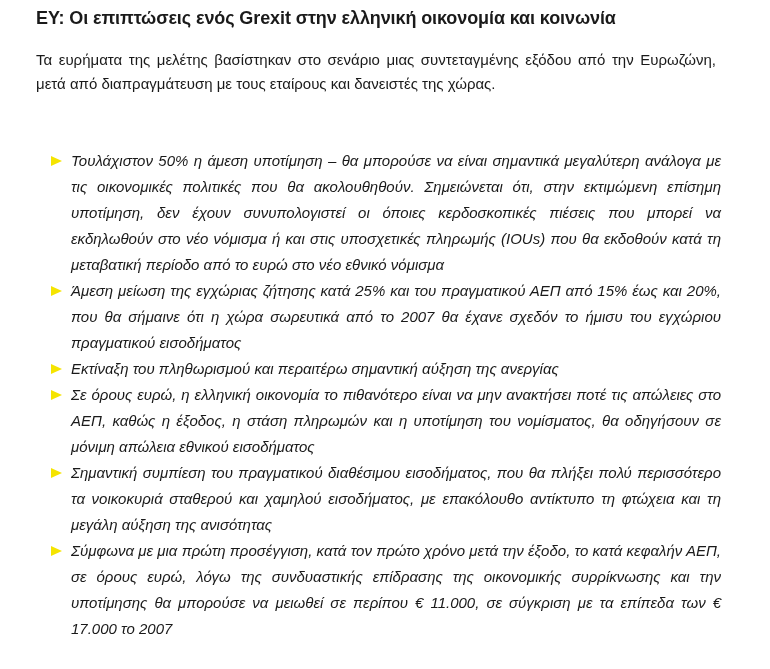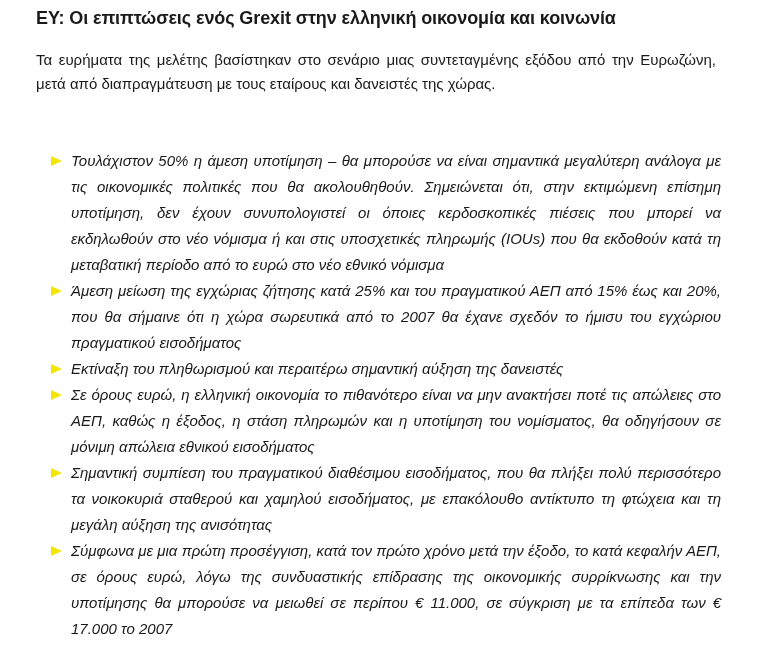--- a/index.html
+++ b/index.html
@@ -77,21 +77,21 @@
   <li class="bullet-item">
     <span class="bullet-marker" style="border-left-color: rgb(245, 228, 0);"></span>
     <span>Τουλάχιστον 50% η άμεση υποτίμηση – θα μπορούσε να είναι σημαντικά μεγαλύτερη ανάλογα με τις οικονομικές πολιτικές που θα ακολουθηθούν. Σημειώνεται ότι, στην εκτιμώμενη επίσημη υποτίμηση, δεν έχουν συνυπολογιστεί οι όποιες κερδοσκοπικές πιέσεις που μπορεί να εκδηλωθούν στο νέο νόμισμα ή και στις υποσχετικές πληρωμής (IOUs) που θα εκδοθούν κατά τη μεταβατική περίοδο από το ευρώ στο νέο εθνικό νόμισμα</span>
   </li>
   <li class="bullet-item">
     <span class="bullet-marker" style="border-left-color: rgb(245, 228, 0);"></span>
     <span>Άμεση μείωση της εγχώριας ζήτησης κατά 25% και του πραγματικού ΑΕΠ από 15% έως και 20%, που θα σήμαινε ότι η χώρα σωρευτικά από το 2007 θα έχανε σχεδόν το ήμισυ του εγχώριου πραγματικού εισοδήματος</span>
   </li>
   <li class="bullet-item">
     <span class="bullet-marker" style="border-left-color: rgb(245, 228, 0);"></span>
-    <span>Εκτίναξη του πληθωρισμού και περαιτέρω σημαντική αύξηση της δανειστές</span>
+    <span>Εκτίναξη του πληθωρισμού και περαιτέρω σημαντική αύξηση της ανεργίας</span>
   </li>
   <li class="bullet-item">
     <span class="bullet-marker" style="border-left-color: rgb(245, 228, 0);"></span>
     <span>Σε όρους ευρώ, η ελληνική οικονομία το πιθανότερο είναι να μην ανακτήσει ποτέ τις απώλειες στο ΑΕΠ, καθώς η έξοδος, η στάση πληρωμών και η υποτίμηση του νομίσματος, θα οδηγήσουν σε μόνιμη απώλεια εθνικού εισοδήματος</span>
   </li>
   <li class="bullet-item">
     <span class="bullet-marker" style="border-left-color: rgb(245, 228, 0);"></span>
     <span>Σημαντική συμπίεση του πραγματικού διαθέσιμου εισοδήματος, που θα πλήξει πολύ περισσότερο τα νοικοκυριά σταθερού και χαμηλού εισοδήματος, με επακόλουθο αντίκτυπο τη φτώχεια και τη μεγάλη αύξηση της ανισότητας</span>
   </li>
   <li class="bullet-item">

